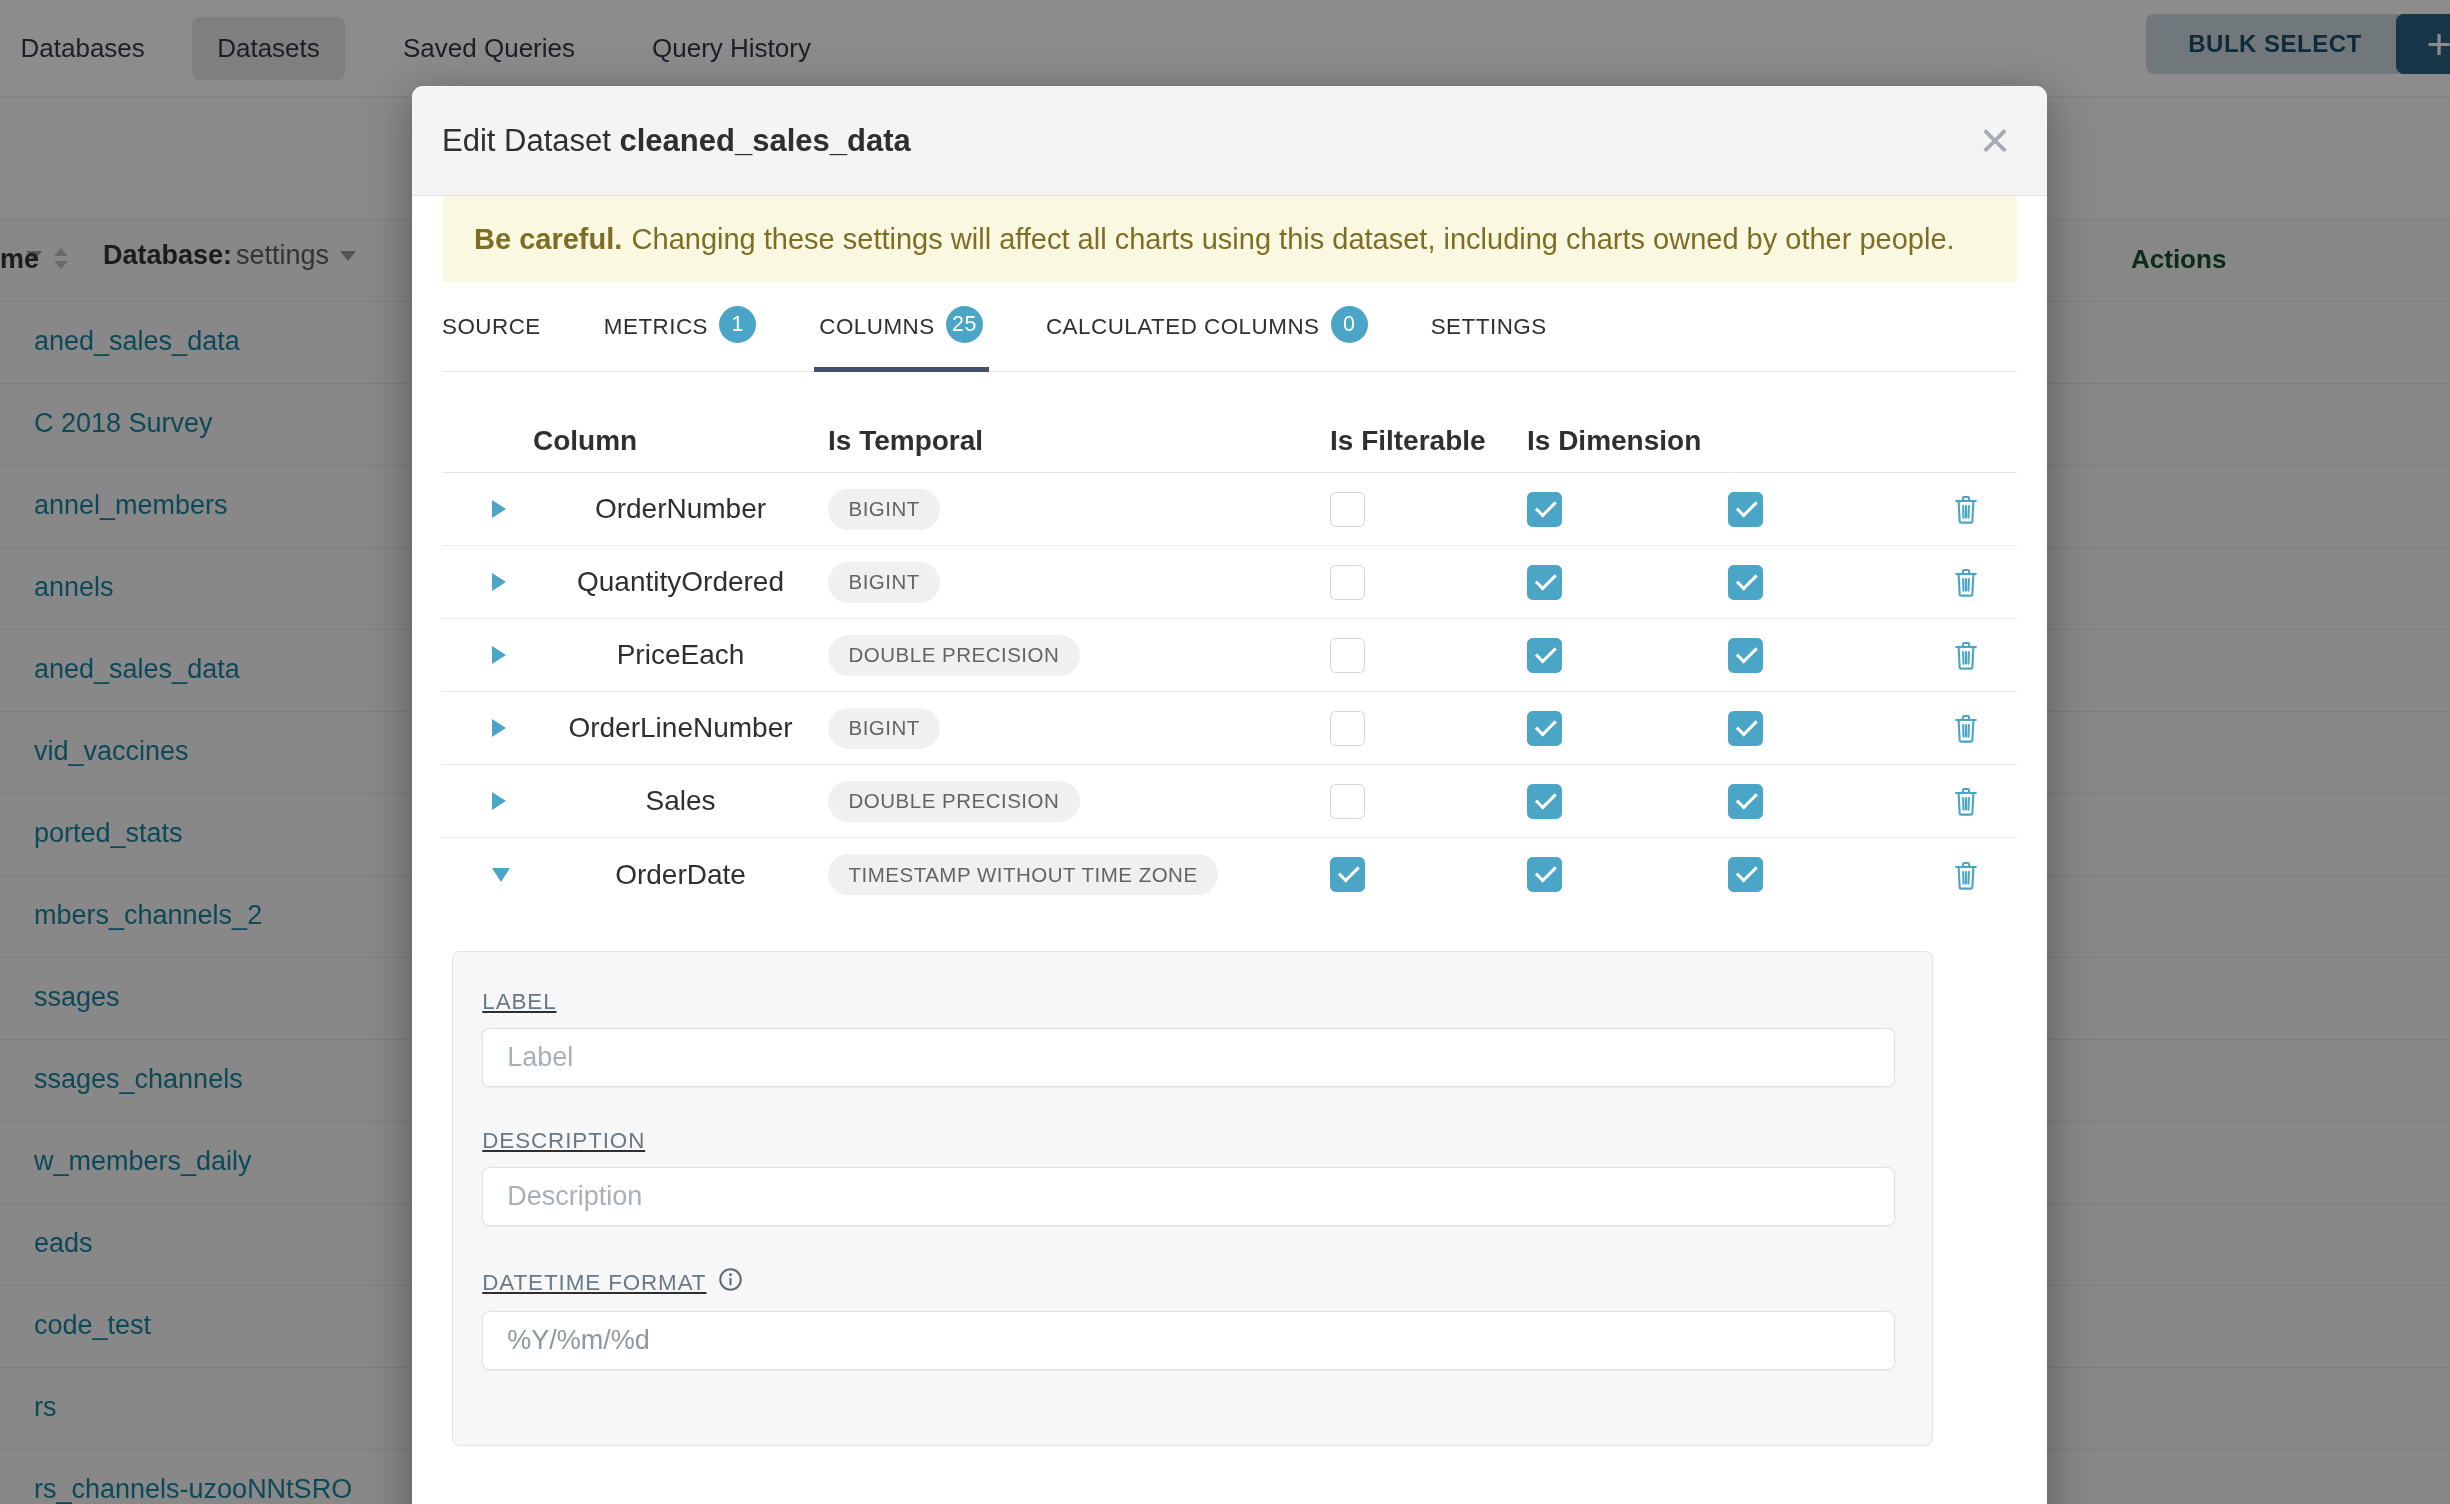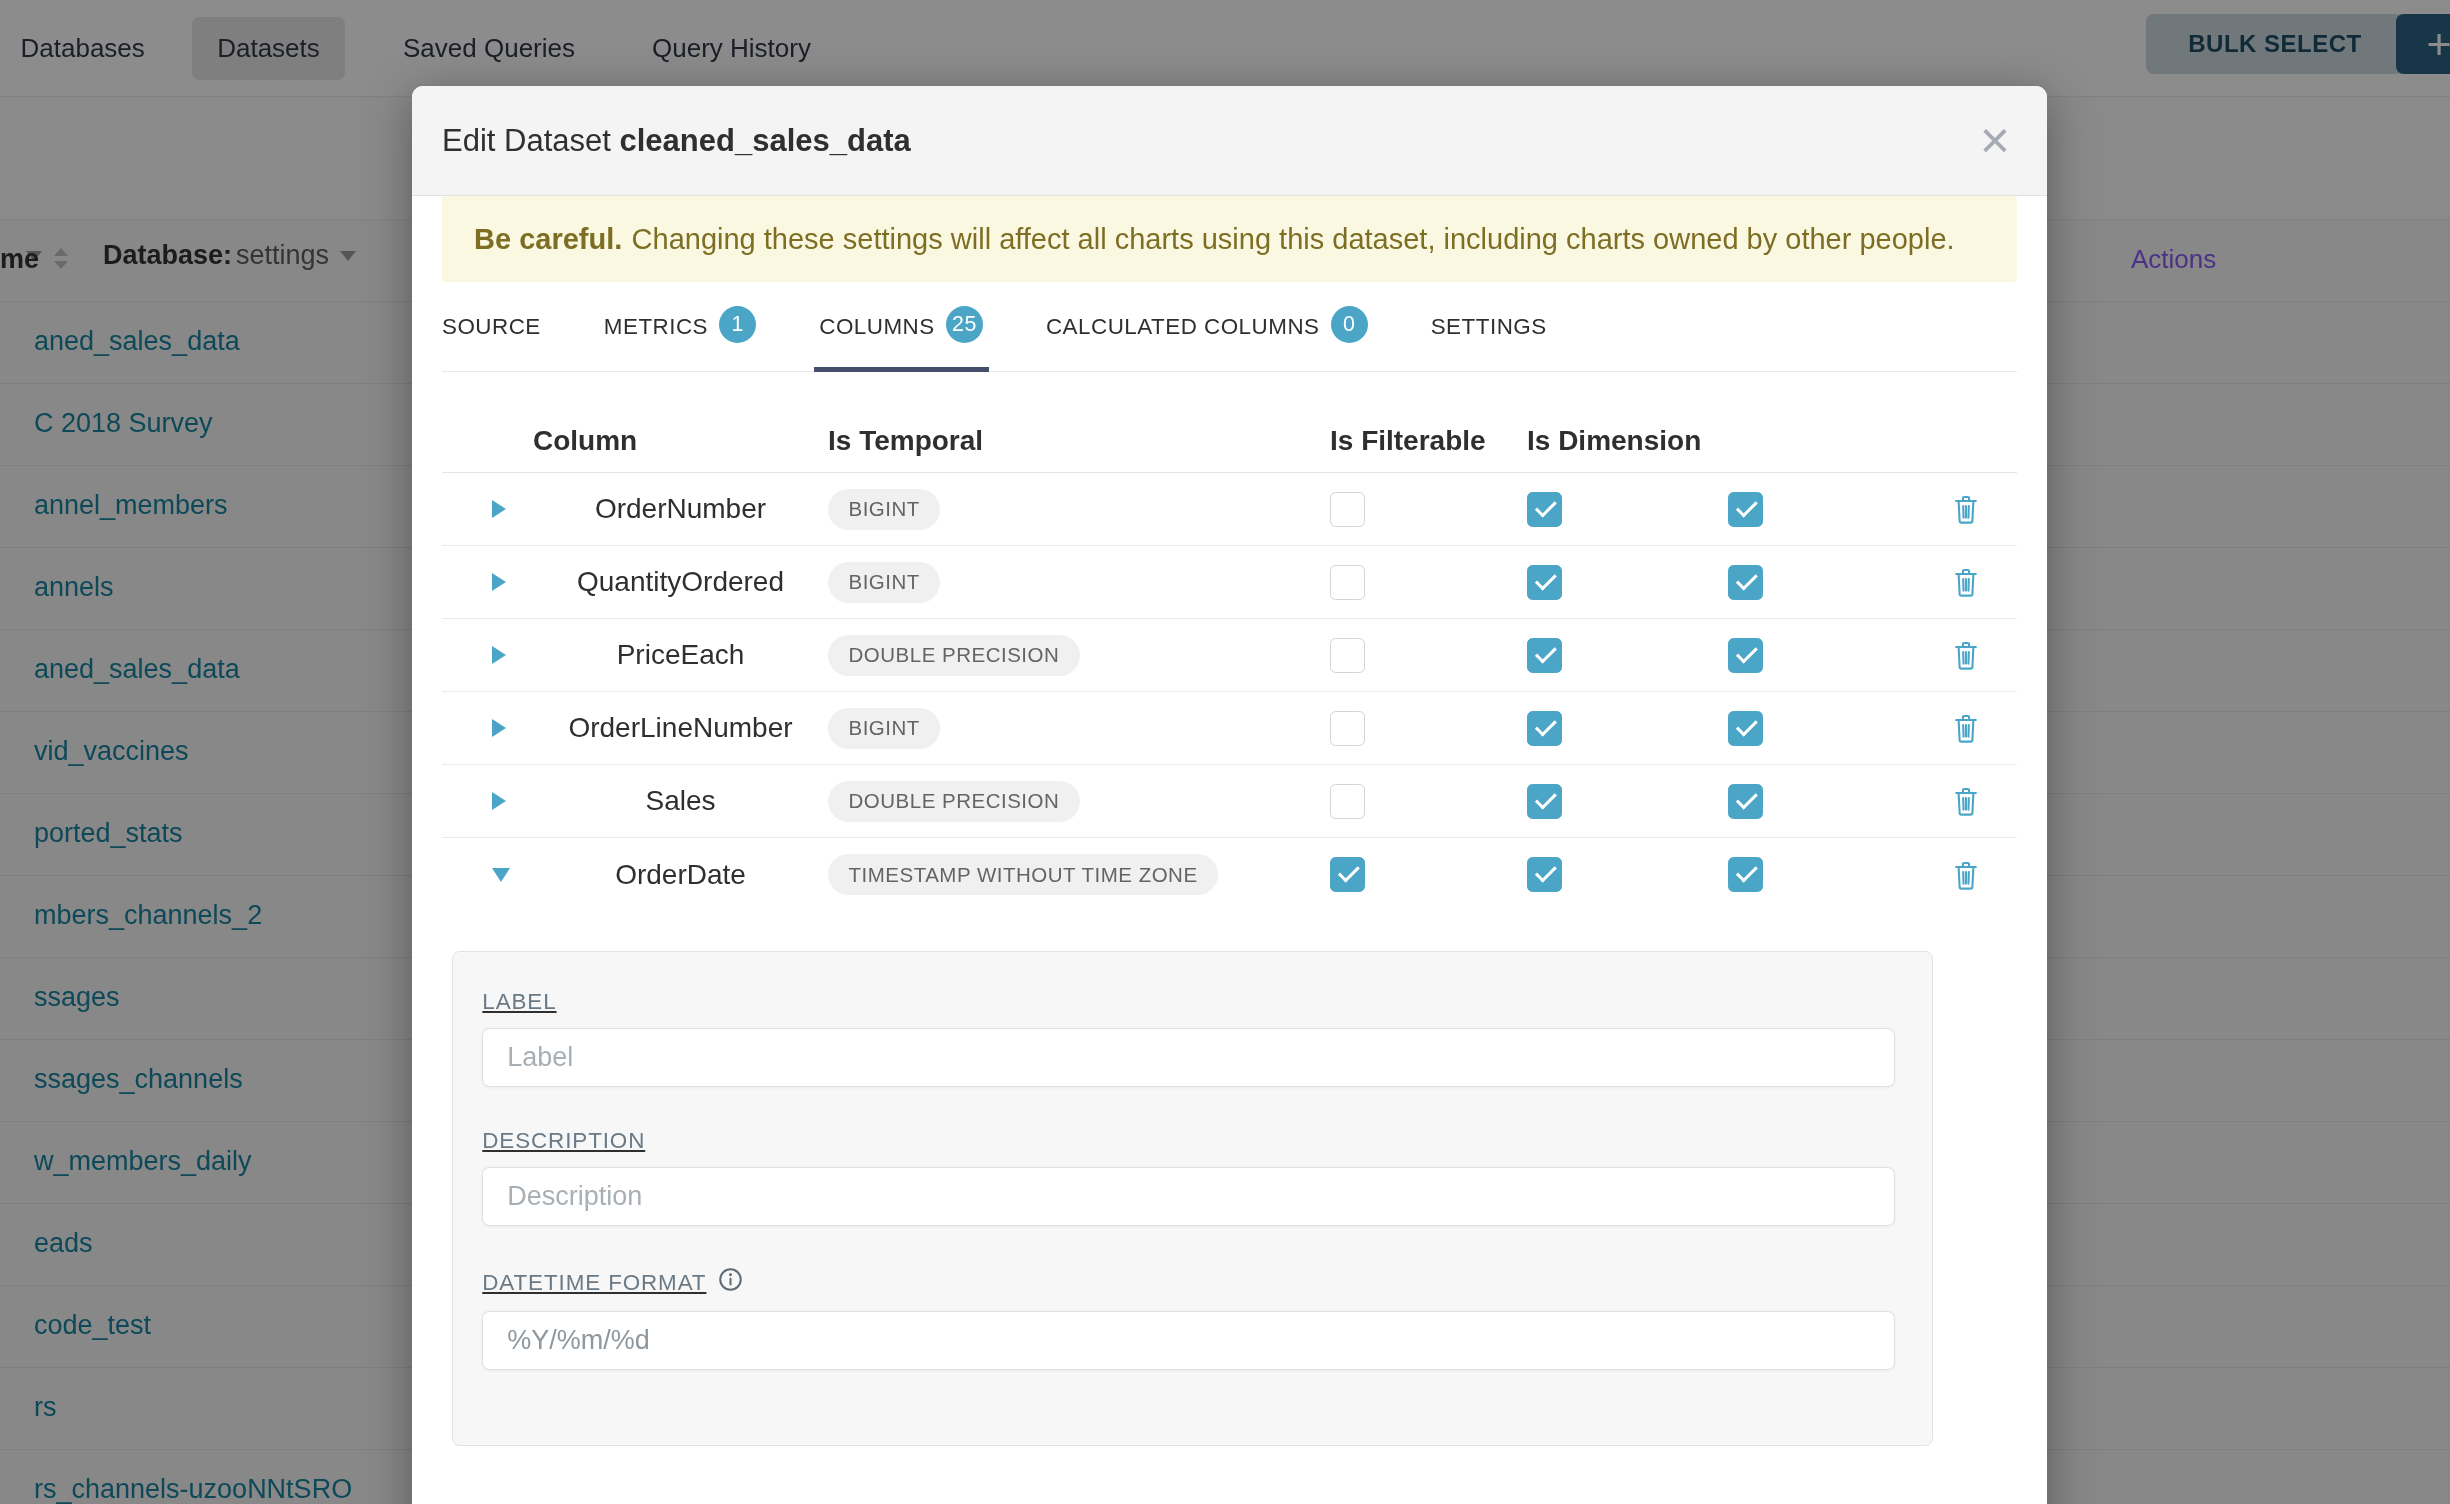--- a/index.html
+++ b/index.html
@@ -60,21 +60,21 @@
   .fb-caret2 { position:absolute; left:340px; top:153px; }
 
   .bgtable { position:absolute; top:220px; left:0; right:0; }
   .bg-head {
     height:82px; border-bottom:0.9px solid #e6e6e6; position:relative;
   }
   .bg-name-head { position:absolute; left:0; top:24px; font-size:27px; font-weight:700; color:#333; }
   .sort-icon { position:absolute; left:54px; top:28px; display:flex; flex-direction:column; gap:4.7px; cursor:pointer; }
   .sort-icon .up   { width:0;height:0;border-left:7.5px solid transparent;border-right:7.5px solid transparent;border-bottom:8.4px solid #c2c2c2; }
   .sort-icon .down { width:0;height:0;border-left:7.5px solid transparent;border-right:7.5px solid transparent;border-top:8.4px solid #c2c2c2; }
-  .bg-actions-head { position:absolute; left:2131px; top:24px; font-size:26px; font-weight:400; color:#8b5cf6; }
+  .bg-actions-head { position:absolute; left:2131px; top:24px; font-size:26px; font-weight:700; color:#14532d; }
   .bg-row {
     height:82px; border-bottom:0.9px solid #e6e6e6; position:relative;
   }
   .bg-link {
     position:absolute; left:0; top:24px; font-size:27px; color:var(--link);
     text-decoration:none; white-space:nowrap; cursor:pointer;padding-left:34px;
   }
 
   
   .mask { position:absolute; inset:0; background:rgba(0,0,0,0.45); z-index:5; }

